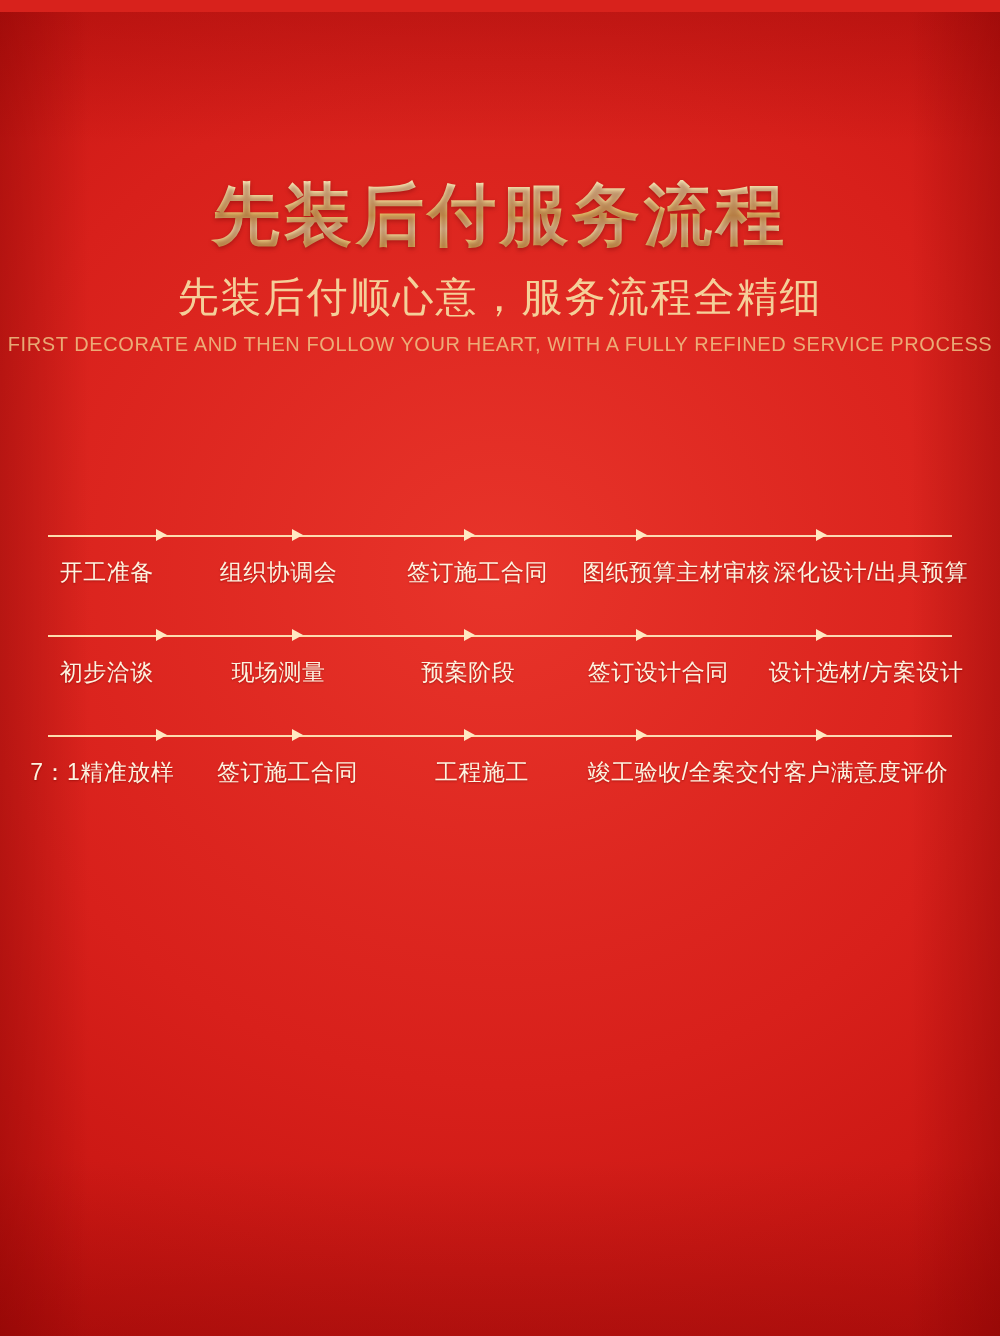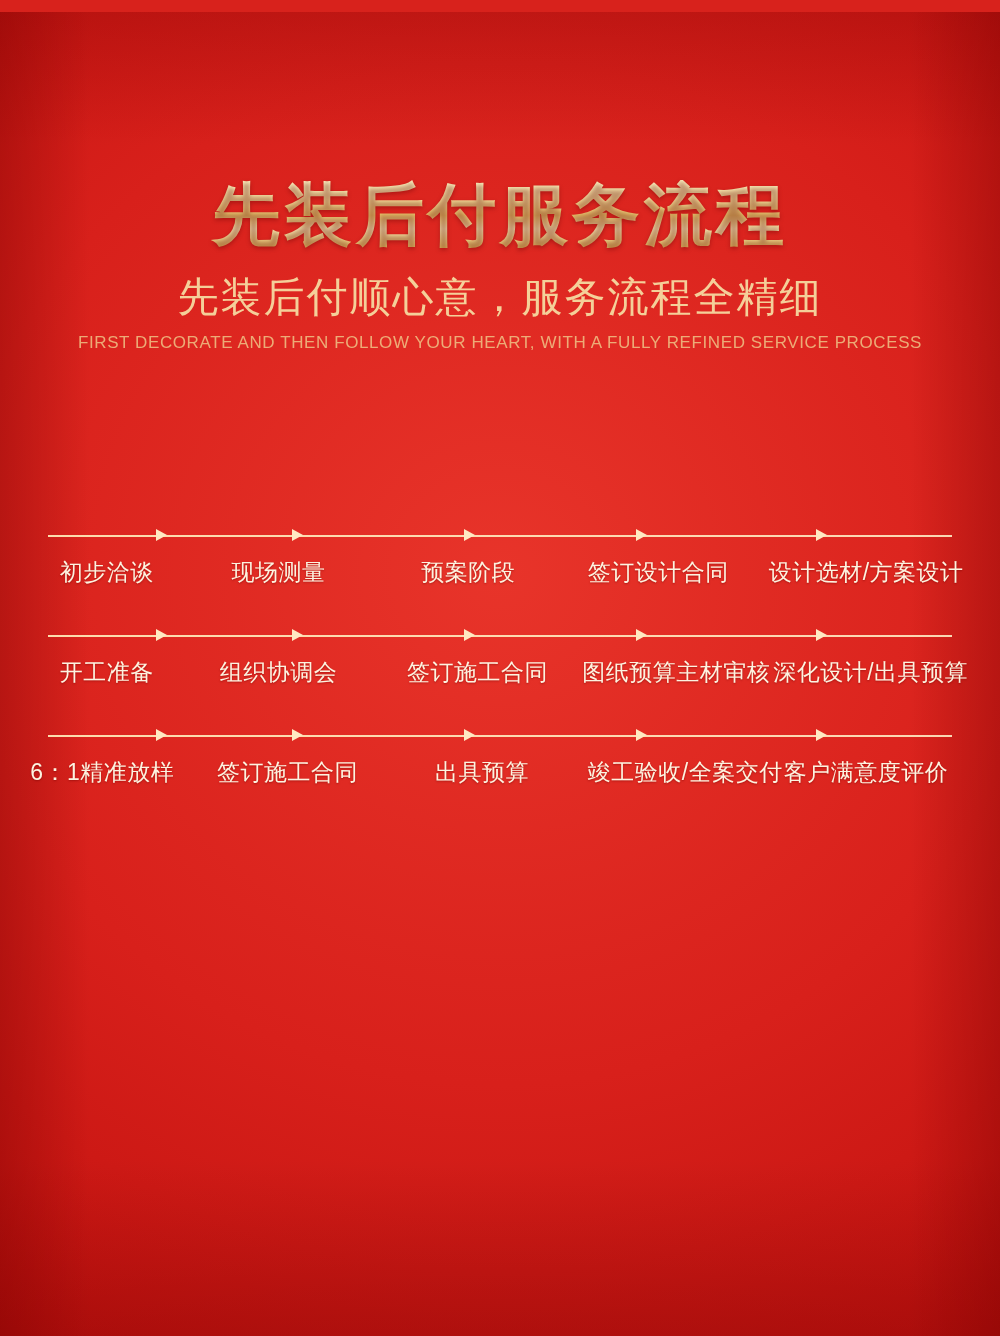--- a/index.html
+++ b/index.html
@@ -64,21 +64,21 @@
     line-height: 1.1;
     letter-spacing: 2px;
     color: #f6d9a0;
     font-weight: normal;
     opacity: 0.95;
     font-family: Liberation Mono, monospace;
   }
 
   .sub-title-en {
     margin-top: 10px;
-    font-size: 17px;
+    font-size: 20px;
     letter-spacing: 0.6px;
     color: #f0c98a;
     opacity: 0.82;
     white-space: nowrap;
   }
 
   
   .flow {
     position: absolute;
     top: 516px;
@@ -147,58 +147,58 @@
     <div class="flow-row">
       <div class="arrow-line">
         <div class="bar"></div>
         <div class="tick" style="left:12%"></div>
         <div class="tick" style="left:27%"></div>
         <div class="tick" style="left:46%"></div>
         <div class="tick" style="left:65%"></div>
         <div class="tick" style="left:85%"></div>
       </div>
       <div class="labels">
-        <div class="lbl" style="left:6.5%">初步洽谈</div>
-        <div class="lbl" style="left:25.5%">现场测量</div>
-        <div class="lbl" style="left:46.5%">预案阶段</div>
-        <div class="lbl" style="left:67.5%">签订设计合同</div>
-        <div class="lbl" style="left:90.5%">设计选材/方案设计</div>
+        <div class="lbl" style="left:6.5%">开工准备</div>
+        <div class="lbl" style="left:25.5%">组织协调会</div>
+        <div class="lbl" style="left:47.5%">签订施工合同</div>
+        <div class="lbl" style="left:69.5%">图纸预算主材审核</div>
+        <div class="lbl" style="left:91%">深化设计/出具预算</div>
       </div>
     </div>
 
     <div class="flow-row">
       <div class="arrow-line">
         <div class="bar"></div>
         <div class="tick" style="left:12%"></div>
         <div class="tick" style="left:27%"></div>
         <div class="tick" style="left:46%"></div>
         <div class="tick" style="left:65%"></div>
         <div class="tick" style="left:85%"></div>
       </div>
       <div class="labels">
-        <div class="lbl" style="left:6.5%">开工准备</div>
-        <div class="lbl" style="left:25.5%">组织协调会</div>
-        <div class="lbl" style="left:47.5%">签订施工合同</div>
-        <div class="lbl" style="left:69.5%">图纸预算主材审核</div>
-        <div class="lbl" style="left:91%">深化设计/出具预算</div>
+        <div class="lbl" style="left:6.5%">初步洽谈</div>
+        <div class="lbl" style="left:25.5%">现场测量</div>
+        <div class="lbl" style="left:46.5%">预案阶段</div>
+        <div class="lbl" style="left:67.5%">签订设计合同</div>
+        <div class="lbl" style="left:90.5%">设计选材/方案设计</div>
       </div>
     </div>
 
     <div class="flow-row">
       <div class="arrow-line">
         <div class="bar"></div>
         <div class="tick" style="left:12%"></div>
         <div class="tick" style="left:27%"></div>
         <div class="tick" style="left:46%"></div>
         <div class="tick" style="left:65%"></div>
         <div class="tick" style="left:85%"></div>
       </div>
       <div class="labels">
-        <div class="lbl" style="left:6%">6：1精准放样</div>
+        <div class="lbl" style="left:6%">7：1精准放样</div>
         <div class="lbl" style="left:26.5%">签订施工合同</div>
-        <div class="lbl" style="left:48%">出具预算</div>
+        <div class="lbl" style="left:48%">工程施工</div>
         <div class="lbl" style="left:70.5%">竣工验收/全案交付</div>
         <div class="lbl" style="left:90.5%">客户满意度评价</div>
       </div>
     </div>
 
   </div>
 </div>
 
 </body></html>

